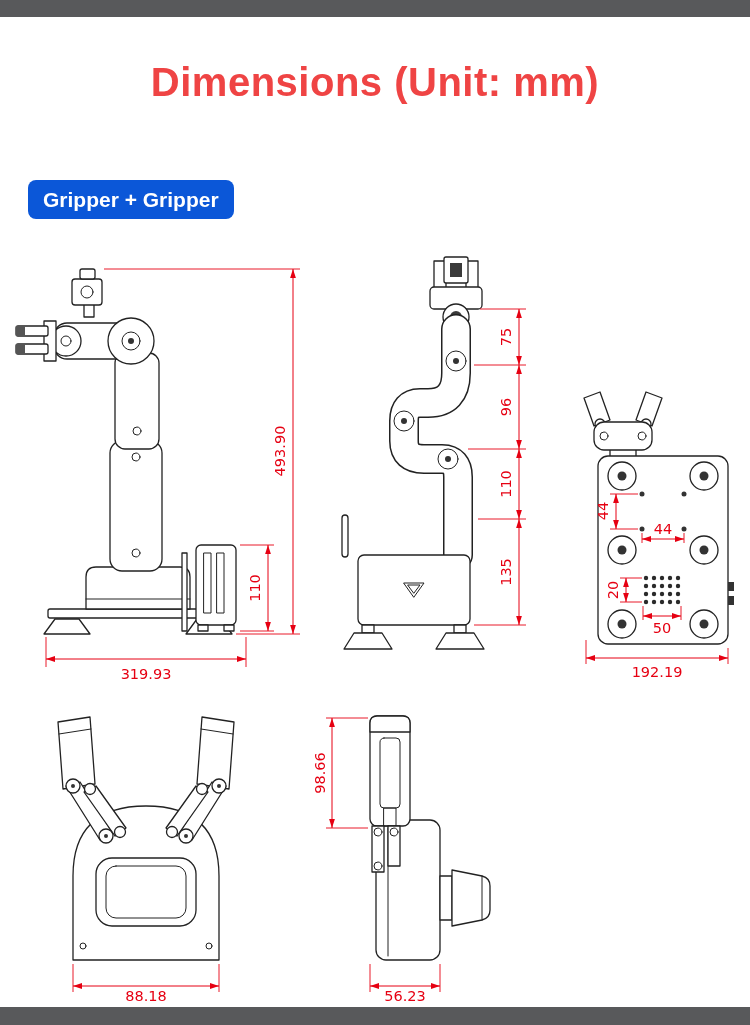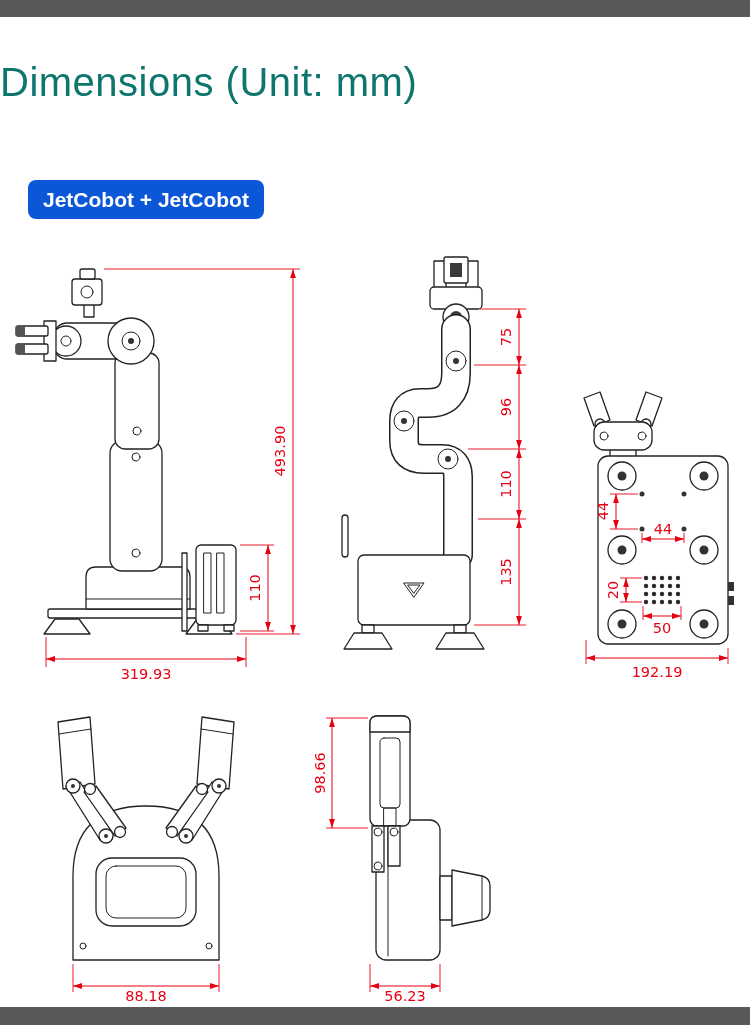--- a/index.html
+++ b/index.html
@@ -1,22 +1,22 @@
 <!DOCTYPE html>
 <html><head>
 <meta charset="utf-8">
 <style>
   *{margin:0;padding:0;box-sizing:border-box}
   html,body{background:#fff}
   body{width:750px;height:1025px;position:relative;overflow:hidden;font-family:"Liberation Sans",sans-serif}
   .bar{position:absolute;left:0;width:100%;height:17px;background:#58595b}
   .bar-top{top:0}
   .bar-bottom{bottom:0;height:18px}
-  .title{position:absolute;top:60px;left:0;width:100%;
-         font-size:40px;font-weight:normal;color:#0f766e;letter-spacing:.5px}
+  .title{position:absolute;top:60px;left:0;width:100%;text-align:center;
+         font-size:40px;font-weight:bold;color:#ef4444;letter-spacing:.5px}
   .badge{position:absolute;left:28px;top:180px;background:#0b57d8;color:#fff;
          font-size:21px;font-weight:bold;padding:7px 15px;border-radius:8px;line-height:1.2}
   svg.view{position:absolute;overflow:visible}
   .ink{stroke:#222;stroke-width:1.3;fill:#fff;stroke-linejoin:round;stroke-linecap:round}
   .ink2{stroke:#222;stroke-width:1;fill:none;stroke-linejoin:round;stroke-linecap:round}
   .tubeO{stroke:#222;stroke-width:30;fill:none;stroke-linecap:round;stroke-linejoin:round}
   .tubeI{stroke:#fff;stroke-width:27;fill:none;stroke-linecap:round;stroke-linejoin:round}
   .dim{stroke:#e60012;stroke-width:1;fill:none;marker-start:url(#ar);marker-end:url(#ar)}
   .ext{stroke:#e60012;stroke-width:.9;fill:none}
   .dimtext{fill:#e60012;font-family:"DejaVu Sans",sans-serif;font-size:14.5px}
@@ -29,21 +29,21 @@
     <marker id="ar" viewBox="0 0 10 10" refX="10" refY="5" markerWidth="9" markerHeight="9" orient="auto-start-reverse">
       <path d="M10,5 L0,1.8 L0,8.2 Z" fill="#e60012"></path>
     </marker>
   </defs>
 </svg>
 
 <div class="bar bar-top"></div>
 
 <h1 class="title">Dimensions (Unit: mm)</h1>
 
-<div class="badge">JetCobot + JetCobot</div>
+<div class="badge">Gripper + Gripper</div>
 
 <svg class="view" style="left:10px;top:253px" width="305" height="432" viewBox="0 0 305 432">
   <g>
 
     <rect class="ink" x="38" y="356" width="180" height="9" rx="2"></rect>
     <path class="ink" d="M34,381 L80,381 L69,366 L45,366 Z"></path>
     <path class="ink" d="M176,381 L222,381 L211,366 L187,366 Z"></path>
 
     <path class="ink" d="M76,356 L180,356 L180,324 Q180,314 170,314 L86,314 Q76,314 76,324 Z"></path>
     <line class="ink2" x1="76" y1="346" x2="180" y2="346"></line>

